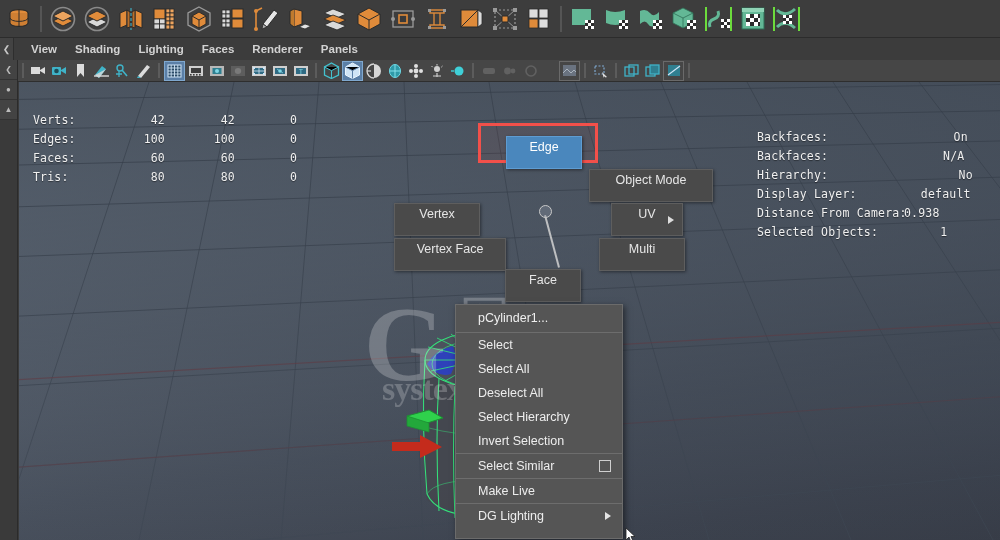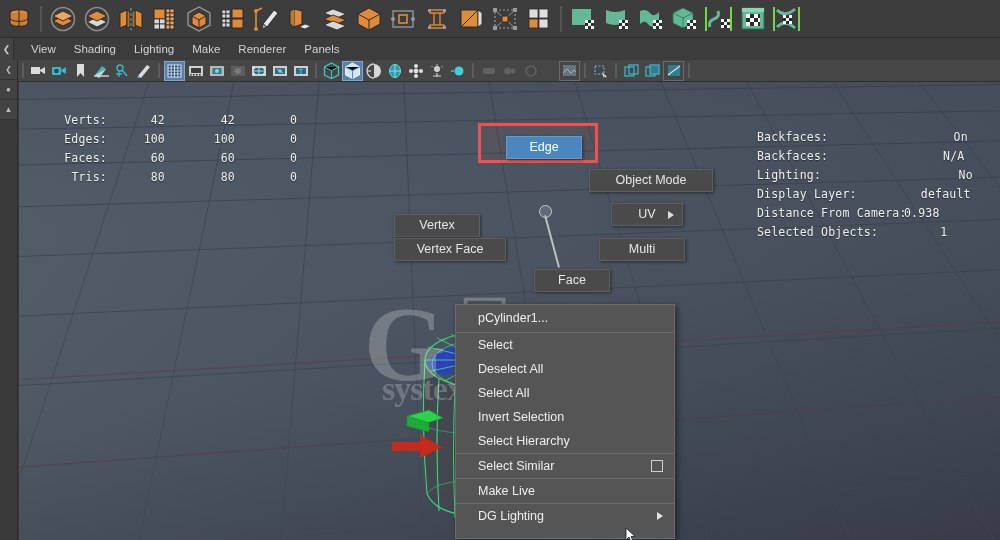--- a/index.html
+++ b/index.html
@@ -48,20 +48,21 @@
     color: #c8c8c8; font-size: 9px;
     background: #434343;
     border-right: 1px solid #2e2e2e;
   }
   .menu-item {
     color: #d2d2d2;
     font-size: 11.5px;
     padding: 2px 9px;
     line-height: 16px;
     white-space: nowrap;
+    font-weight: bold;
   }
 
   
   .icontools {
     position: absolute; left: 0; top: 60px;
     width: 1000px; height: 22px;
     background: #464646;
     display: flex; align-items: center;
     border-bottom: 1px solid #2e2e2e;
   }
@@ -107,21 +108,21 @@
     font-family: "DejaVu Sans Mono", "Liberation Mono", monospace;
     font-size: 11.5px;
     color: #f0f0f0;
     letter-spacing: 0.2px;
     white-space: pre;
     text-shadow: 0 1px 1px rgba(0,0,0,0.45);
   }
   .hud-left { left: 14px; top: 3px; }
   .hud-left table { border-collapse: collapse; }
   .hud-left td { padding: 0 0 5px 0; font-size:11.5px; }
-  .hud-left td.lbl { text-align:right; width: 74px;}
+  .hud-left td.lbl { text-align:left; width: 74px;}
   .hud-left td.v1 { text-align:right; width: 58px; }
   .hud-left td.v2 { text-align:right; width: 70px; }
   .hud-left td.v3 { text-align:right; width: 62px; padding-left:24px;}
 
   .hud-right { left: 738px; top: 20px; }
   .hud-right table { border-collapse: collapse; }
   .hud-right td { padding: 0 0 5px 0; font-size: 11.5px; white-space:pre;}
   .hud-right td.lbl { text-align:left; }
   .hud-right td.val { text-align:center; padding-left: 6px;}
 
@@ -154,21 +155,21 @@
     letter-spacing:-1px;
   }
 
   
   .mm-btn {
     position: absolute;
     background: #4a4a4a;
     border: 1px solid #5e5e5e;
     color: #e6e6e6;
     font-size: 12.5px;
-    height: 23px;
+    height: 33px;
     line-height: 21px;
     text-align: center;
     box-shadow: 1px 1px 3px rgba(0,0,0,.45);
     white-space: nowrap;
   }
   .mm-btn.sel {
     background: #4a87bd;
     border-color: #5e9cd2;
     color: #ffffff;
   }
@@ -196,21 +197,21 @@
     background: #d2d2d2;
     opacity:.85;
     transform-origin: 0 0;
     height: 1.5px;
   }
 
   
   .ctxmenu {
     position:absolute;
     left: 455px; top: 304px;
-    width: 220px;
+    width: 168px;
     background: #555555;
     border: 1px solid #6b6b6b;
     box-shadow: 2px 2px 6px rgba(0,0,0,.5);
     padding: 0;
     z-index: 40;
     overflow:hidden;
   }
   .ctx-head {
     color: #efefef; font-size: 12.5px;
     padding: 6px 0 7px 22px;
@@ -558,21 +559,21 @@
       </svg>
     </div>
   </div>
 
   <div class="panelbar">
     <div class="panel-arrow">❮</div>
     <div style="width:8px"></div>
     <div class="menu-item">View</div>
     <div class="menu-item">Shading</div>
     <div class="menu-item">Lighting</div>
-    <div class="menu-item">Make</div>
+    <div class="menu-item">Faces</div>
     <div class="menu-item">Renderer</div>
     <div class="menu-item">Panels</div>
   </div>
 
   <div class="icontools">
     <div class="it-pad"></div>
     <div class="it-sep"></div>
 
     <div class="ic">
       <svg width="17" height="13" viewBox="0 0 17 13">
@@ -936,21 +937,21 @@
       <table>
         <tbody><tr>
           <td class="lbl">Backfaces:</td>
           <td class="val" style="padding-left:42px">On</td>
         </tr>
         <tr>
           <td class="lbl">Backfaces:</td>
           <td class="val" style="padding-left:28px">N/A</td>
         </tr>
         <tr>
-          <td class="lbl">Lighting:</td>
+          <td class="lbl">Hierarchy:</td>
           <td class="val" style="padding-left:52px">No</td>
         </tr>
         <tr>
           <td class="lbl">Display Layer:</td>
           <td class="val" style="padding-left:12px">default</td>
         </tr>
         <tr>
           <td class="lbl">Distance From Camera:</td>
           <td class="val" style="padding-left:0px;margin-left:-18px;position:relative;left:-18px">0.938</td>
         </tr>
@@ -964,44 +965,44 @@
     <div class="mm-line" style="left:527px;top:133px;width:54px;transform:rotate(75deg);transform-origin:0 0;"></div>
 
     <div class="mm-center" style="left:520px;top:123px"></div>
 
     <div class="mm-highlight" style="left:459px;top:41px;width:120px;height:40px;"></div>
 
     <div class="mm-btn sel" style="left:487px;top:54px;width:76px;">Edge</div>
 
     <div class="mm-btn" style="left:570px;top:87px;width:124px;">Object Mode</div>
 
-    <div class="mm-btn" style="left:375px;top:132px;width:86px;">Vertex</div>
+    <div class="mm-btn" style="left:375px;top:121px;width:86px;">Vertex</div>
 
     <div class="mm-btn" style="left:592px;top:121px;width:72px;">
       <span>UV</span>
       <span class="mm-arrow"></span>
     </div>
 
     <div class="mm-btn" style="left:375px;top:156px;width:112px;">Vertex Face</div>
 
     <div class="mm-btn" style="left:580px;top:156px;width:86px;">Multi</div>
 
-    <div class="mm-btn" style="left:515px;top:187px;width:76px;">Face</div>
+    <div class="mm-btn" style="left:486px;top:187px;width:76px;">Face</div>
 
   </div>
 
   <div class="ctxmenu">
     <div class="ctx-head">pCylinder1...</div>
     <div class="ctx-sep"></div>
 
     <div class="ctx-item">Select</div>
+    <div class="ctx-item">Select All</div>
     <div class="ctx-item">Deselect All</div>
-    <div class="ctx-item">Select All</div>
+    <div class="ctx-item">Select Hierarchy</div>
     <div class="ctx-item">Invert Selection</div>
-    <div class="ctx-item">Select Hierarchy</div>
 
     <div class="ctx-sep"></div>
 
     <div class="ctx-item">
       <span>Select Similar</span>
       <span class="optbox"></span>
     </div>
 
     <div class="ctx-sep"></div>
 

